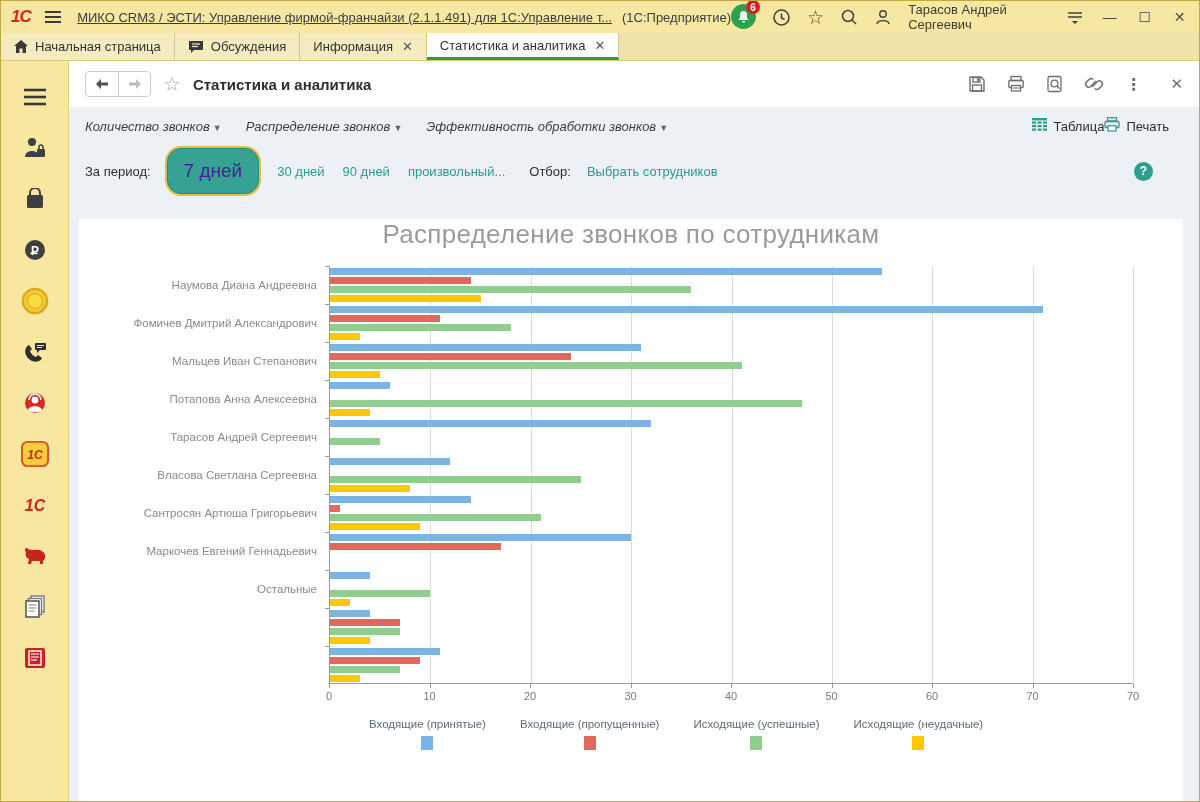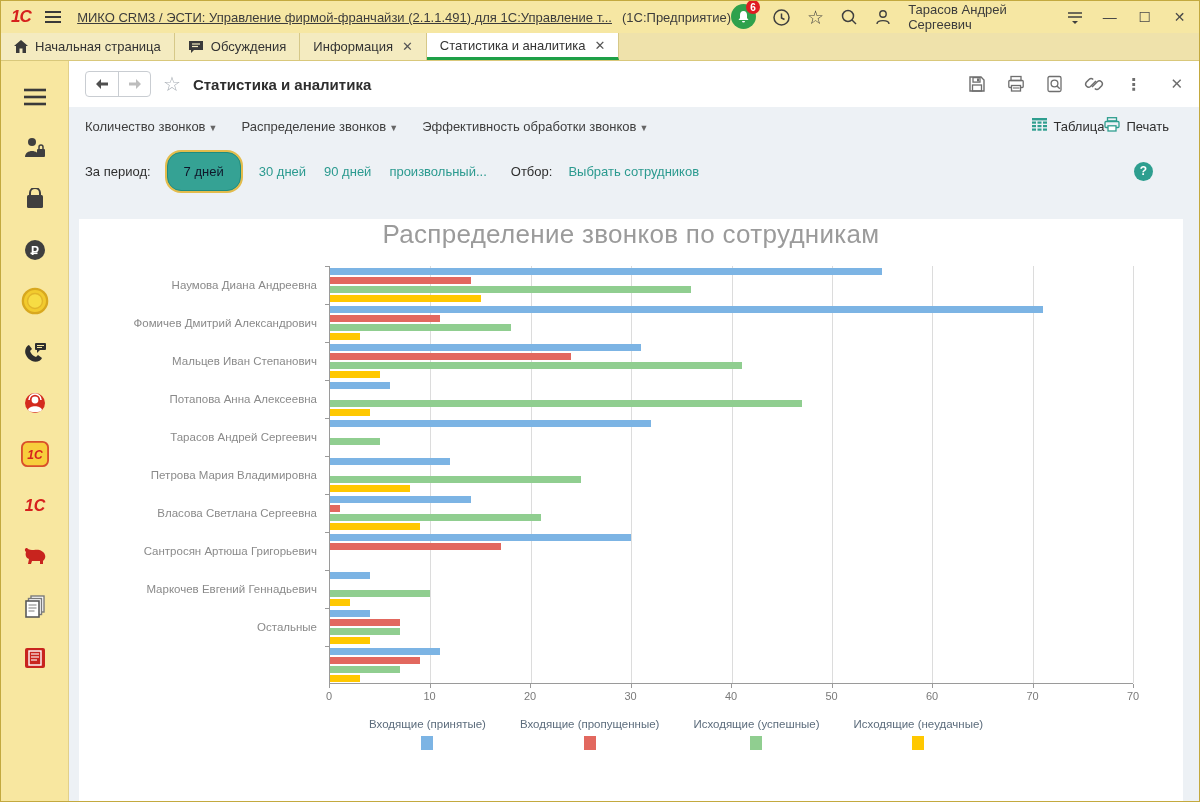--- a/index.html
+++ b/index.html
@@ -49,21 +49,21 @@
   
   .menu-row { height:38px; display:flex; align-items:center; padding:0 16px; gap:24px; flex:0 0 auto; }
   .menu-item { font-size:13px; color:#3E3E3E; cursor:pointer; white-space:nowrap; }
   .menu-item .caret { color:#666; font-size:9px; margin-left:3px; }
   .mr-right { margin-left:auto; display:flex; align-items:center; margin-right:14px; }
   .tool-link { display:flex; align-items:center; gap:6px; font-size:13px; color:#2E2E2E; cursor:pointer; }
 
   
   .filter-row { height:52px; display:flex; align-items:center; padding:0 16px; gap:16px; flex:0 0 auto; }
   .filter-label { font-size:13px; color:#2E2E2E; white-space:nowrap; }
-  .pill { background:#35A294; color:#0f172a; font-size:13px; padding:11px 16px; border-radius:14px; border:1px solid #1E8C7F; box-shadow:0 0 0 2px #E3BC4C; cursor:pointer; white-space:nowrap; }
+  .pill { background:#35A294; color:#4c1d95; font-size:19px; padding:11px 16px; border-radius:14px; border:1px solid #1E8C7F; box-shadow:0 0 0 2px #E3BC4C; cursor:pointer; white-space:nowrap; }
   .period-link { font-size:13px; color:#2B9A8F; cursor:pointer; white-space:nowrap; }
   .help-btn { margin-left:auto; margin-right:30px; width:19px; height:19px; border-radius:50%; background:#2E9E8F; color:#fff; font-size:12px; font-weight:bold; display:flex; align-items:center; justify-content:center; cursor:pointer; }
 
   
   .chart-wrap { flex:1 1 auto; padding:2px 16px 12px 10px; min-height:0; }
   .chart-panel { background:#fff; width:100%; height:100%; padding:0 20px; }
   .chart-title { text-align:center; font-size:26px; color:#9B9B9B; margin-top:20px; letter-spacing:0.3px; }
   .chart-area { display:flex; margin-top:16px; }
   .cat-col { width:230px; flex:0 0 auto; }
   .cat-label { height:38px; display:flex; align-items:center; justify-content:flex-end; padding-right:12px; font-size:11.5px; color:#8A8A8A; text-align:right; }
@@ -311,21 +311,21 @@
                 <path d="M8 12 L13.5 6.5 a3 3 0 0 1 4.2 4.2 L15 13.5 a3 3 0 0 1 -4.2 0" fill="none" stroke="#6E6E6E" stroke-width="1.5"></path>
                 <path d="M12 6 L6.5 11.5 a3 3 0 0 1 -4.2 -4.2 L5 4.5 a3 3 0 0 1 4.2 0" fill="none" stroke="#6E6E6E" stroke-width="1.5"></path>
               </svg>
           </div>
           <div class="fh-icon" style="font-size:16px; font-weight:bold;">⋮</div>
           <span class="fh-close">✕</span>
         </div>
       </div>
 
       <div class="menu-row">
-        <span style="display:flex; gap:24px;">
+        <span style="display:flex; gap:24px;font-style:italic;">
             <span class="menu-item"><span>Количество звонков</span><span class="caret">▼</span></span>
             <span class="menu-item"><span>Распределение звонков</span><span class="caret">▼</span></span>
             <span class="menu-item"><span>Эффективность обработки звонков</span><span class="caret">▼</span></span>
           </span>
         <div class="mr-right">
           <div class="tool-link">
             <span>
               <svg width="15" height="13" viewBox="0 0 15 13">
                   <g fill="#2E9E8F">
                     <rect x="0" y="0" width="15" height="2.4"></rect>
@@ -372,21 +372,20 @@
       <div class="chart-wrap">
         <div class="chart-panel">
           <div class="chart-title">Распределение звонков по сотрудникам</div>
           <div class="chart-area">
             <div class="cat-col">
                 <div class="cat-label">Наумова Диана Андреевна</div>
                 <div class="cat-label">Фомичев Дмитрий Александрович</div>
                 <div class="cat-label">Мальцев Иван Степанович</div>
                 <div class="cat-label">Потапова Анна Алексеевна</div>
                 <div class="cat-label">Тарасов Андрей Сергеевич</div>
-                <div class="cat-label">Петрова Мария Владимировна</div>
                 <div class="cat-label">Власова Светлана Сергеевна</div>
                 <div class="cat-label">Сантросян Артюша Григорьевич</div>
                 <div class="cat-label">Маркочев Евгений Геннадьевич</div>
                 <div class="cat-label">Остальные</div>
               </div>
             <div class="plot">
                 <div class="gridline" style="left: 12.5%;"></div>
                 <div class="gridline" style="left: 25%;"></div>
                 <div class="gridline" style="left: 37.5%;"></div>
                 <div class="gridline" style="left: 50%;"></div>

